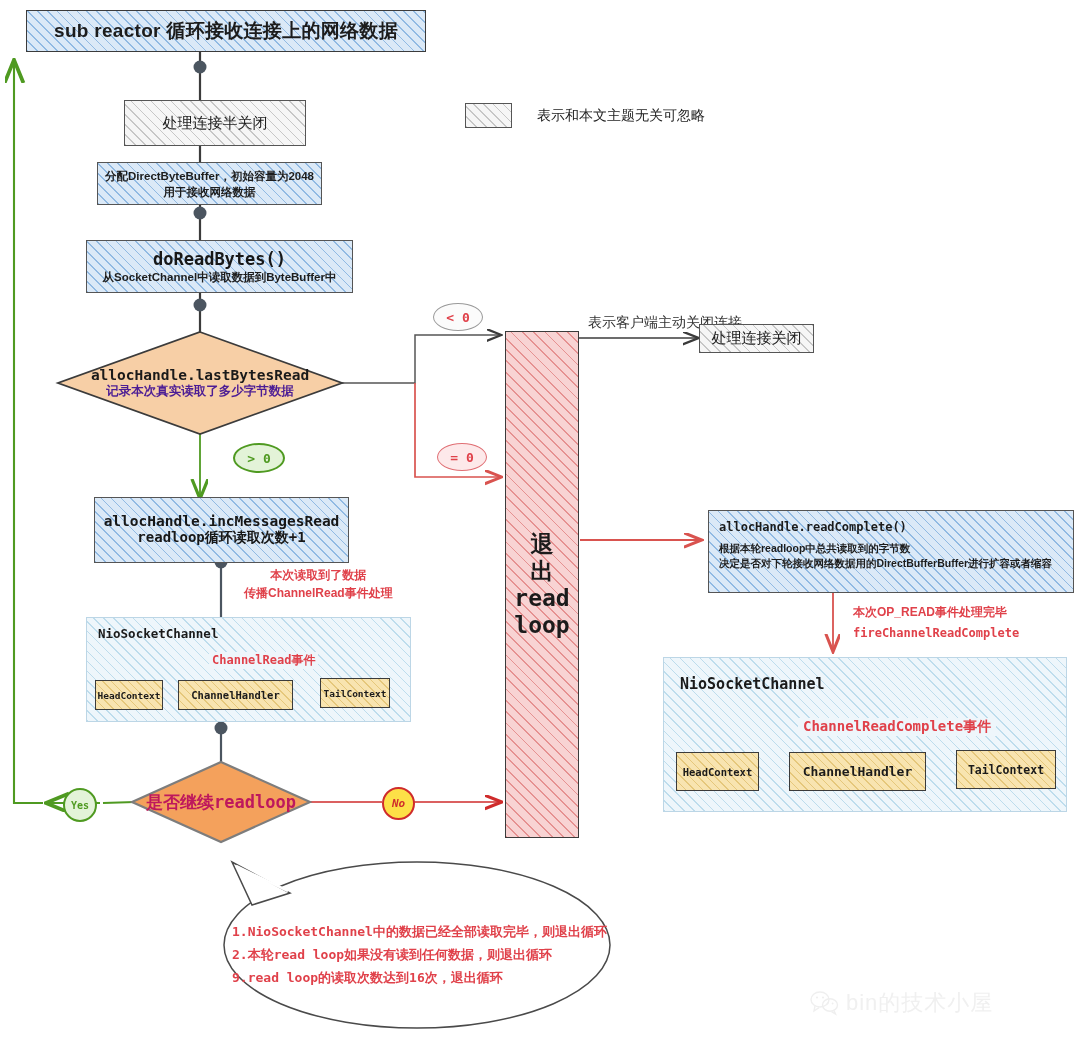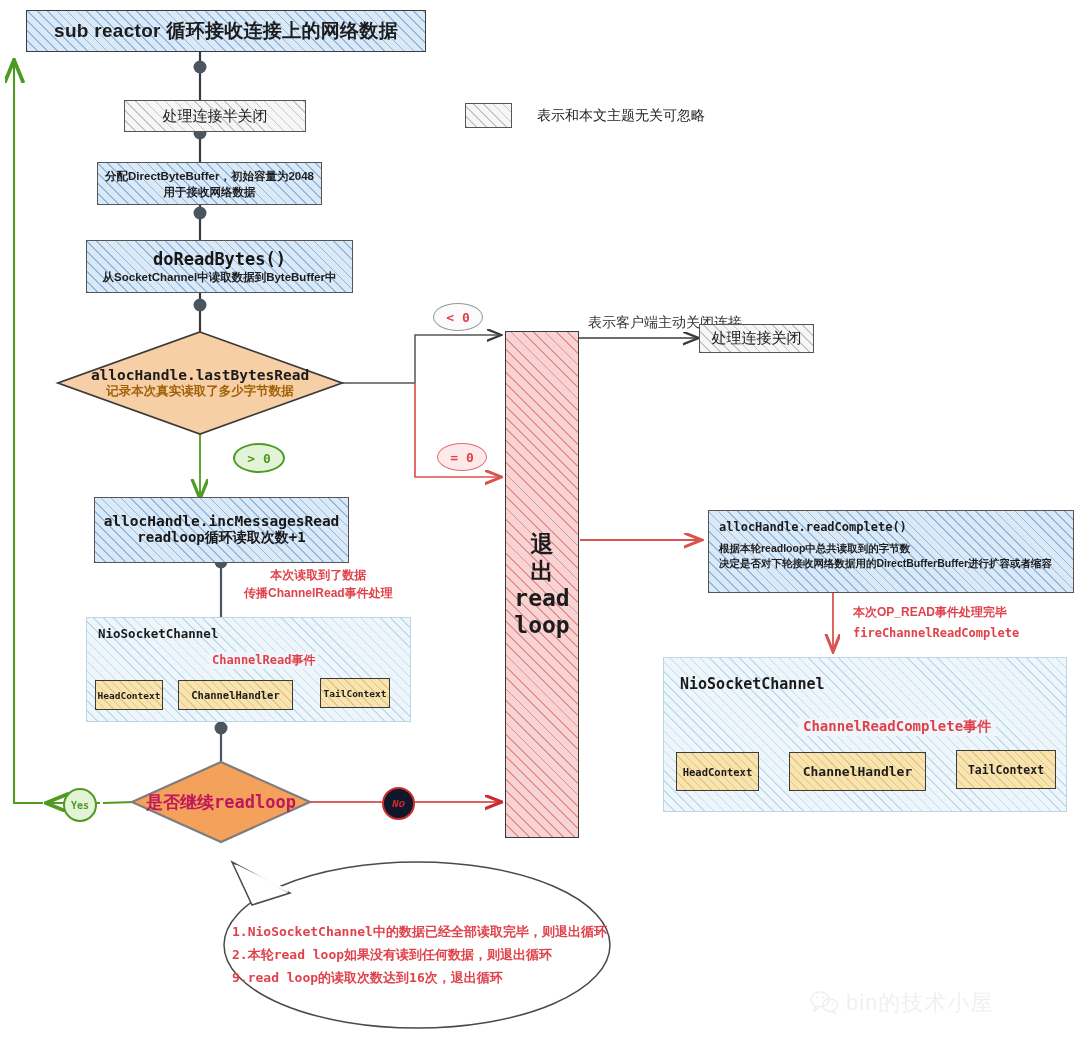--- a/index.html
+++ b/index.html
@@ -66,21 +66,21 @@
   }
   #exit-loop-box .ch{font-size:23px;font-weight:700;color:#1b1b1b;line-height:27px;
        font-family:"DejaVu Sans Mono","Liberation Mono",monospace;}
 
   
   .badge{position:absolute;display:flex;align-items:center;justify-content:center;
         font-family:"DejaVu Sans Mono","Liberation Mono",monospace;font-weight:700;}
   .badge-gray{border:1.6px solid #9a9a9a;border-radius:50%;background:#fbfbfb;color:#e0414a;}
   .badge-red{border:1.6px solid #e06f74;border-radius:50%;background:#fde9ea;color:#e0414a;}
   .badge-green{border:2px solid #4f9a21;border-radius:50%;background:#e3f3d8;color:#4f9a21;}
-  .badge-nored{border:2.2px solid #cf2b2b;border-radius:50%;background:#0f172a;color:#cf2b2b;font-family:Liberation Mono, monospace;}
+  .badge-nored{border:2.2px solid #cf2b2b;border-radius:50%;background:#fde047;color:#cf2b2b;}
 
   
   .pipeline{position:absolute;box-sizing:border-box;}
   .ctxbox{position:absolute;box-sizing:border-box;display:flex;align-items:center;justify-content:center;}
 
   .watermark{position:absolute;display:flex;align-items:center;gap:6px;
       color:#efefef;font-size:22px;opacity:1;}
   .wm-text{color:#f0f0f0;font-size:22px;letter-spacing:1px;}
   svg{position:absolute;left:0;top:0;overflow:visible;}
 </style>
@@ -197,21 +197,21 @@
     </g>
   </svg>
 
   <div class="node hatch-blue bd" style="left:26px;top:10px;width:400px;height:42px;">
     <span class="t-title">sub reactor 循环接收连接上的网络数据</span>
   </div>
 
   <div class="node hatch-gray bd-thin" style="left:465px;top:103px;width:47px;height:25px;"></div>
   <div class="lbl-dark" style="left:537px;top:107px;font-size:14px;color:#222;">表示和本文主题无关可忽略</div>
 
-  <div class="node hatch-gray bd-thin" style="left:124px;top:100px;width:182px;height:32px;">
+  <div class="node hatch-gray bd-thin" style="left:124px;top:100px;width:182px;height:46px;">
     <span class="t-mid">处理连接半关闭</span>
   </div>
 
   <div class="node hatch-blue bd-thin" style="left:97px;top:162px;width:225px;height:43px;">
     <span class="t-small">分配DirectByteBuffer，初始容量为2048</span>
     <span class="t-small">用于接收网络数据</span>
   </div>
 
   <div class="node hatch-blue bd-thin" style="left:86px;top:240px;width:267px;height:53px;">
     <span class="mono" style="font-size:17px;font-weight:700;color:#171717;">doReadBytes()</span>
@@ -219,21 +219,21 @@
   </div>
 
   <svg width="1080" height="1051" style="pointer-events:none;">
     <polygon points="200,332 342,383 200,434 58,383" class="hatch-orange" fill="#f7cfa6" stroke="#3b3b3b" stroke-width="1.8"></polygon>
     <polygon points="200,332 342,383 200,434 58,383" fill="url(#none)" stroke="none"></polygon>
 
     <polygon points="221,762 310,802 221,842 132,802" fill="#f4a15c" stroke="#7d7d7d" stroke-width="2.2"></polygon>
   </svg>
   <div class="node" style="left:84px;top:360px;width:232px;height:46px;background:transparent;">
     <span class="mono" style="font-size:14.5px;font-weight:700;color:#1a1a1a;">allocHandle.lastBytesRead</span>
-    <span style="font-size:12.5px;font-weight:700;color:#a16207;">记录本次真实读取了多少字节数据</span>
+    <span style="font-size:12.5px;font-weight:700;color:#4c1d95;">记录本次真实读取了多少字节数据</span>
   </div>
 
   <div class="badge badge-gray hatch-gray" style="left:433px;top:303px;width:48px;height:26px;font-size:13px;">
     <span>&lt; 0</span>
   </div>
   <div class="badge badge-red hatch-red" style="left:437px;top:443px;width:48px;height:26px;font-size:13px;">
     <span>= 0</span>
   </div>
   <div class="badge badge-green" style="left:233px;top:443px;width:48px;height:26px;font-size:13px;">
     <span>&gt; 0</span>

